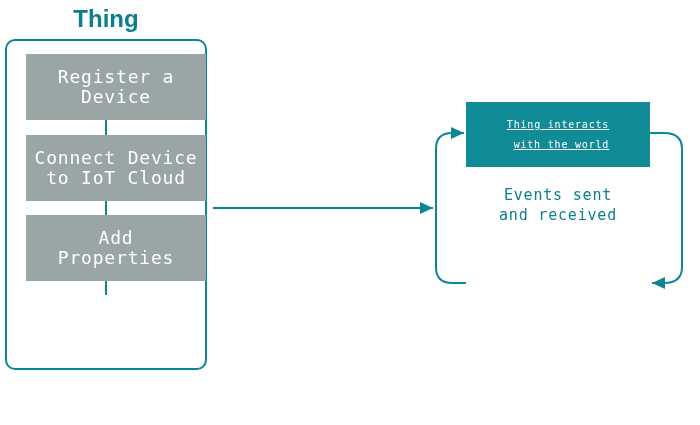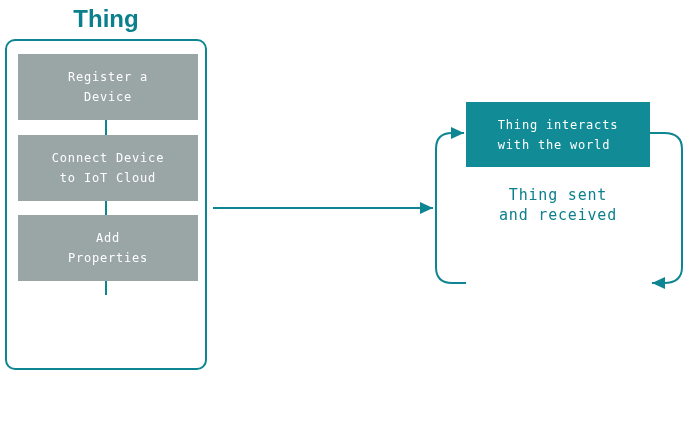--- a/index.html
+++ b/index.html
@@ -16,35 +16,35 @@
     font-family:"Liberation Sans", sans-serif;
     font-weight:bold; font-size:24px; line-height:30px;
     color:var(--teal_text,#0B7F8D);
   }
   .thing-container {
     position:absolute; left:5px; top:39px; width:202px; height:331px;
     border:2px solid var(--teal_line,#0E8593);
     border-radius:10px; box-sizing:border-box; background:transparent;
   }
   .step {
-    position:absolute; left:18px; width:180px; height:66px;
+    position:absolute; left:26px; width:180px; height:66px;
     background:var(--gray_box,#9AA5A5);
     color:var(--box_text,#ffffff);
     display:flex; align-items:center; justify-content:center;
-    text-align:center; font-size:12px; letter-spacing:0.8px;
+    text-align:center; font-size:18px; letter-spacing:0.8px;
     line-height:20px; white-space:pre-line;
   }
   .s1{top:54px}.s2{top:135px}.s3{top:215px}.s4{top:295px}
   .cycle-box {
     position:absolute; left:466px; width:184px; height:65px;
     background:var(--teal_fill,#118C96);
     color:var(--box_text,#ffffff);
     display:flex; align-items:center; justify-content:center;
-    text-align:left; font-size:12px; letter-spacing:0.8px;
-    line-height:20px; white-space:pre-line;
+    text-align:right; font-size:10px; letter-spacing:0.8px;
+    line-height:20px; white-space:pre-line;text-decoration:underline;
   }
   .c-top{top:102px}.c-bottom{top:245px}
   .events {
     position:absolute; left:466px; top:185px; width:184px;
     text-align:center; color:var(--teal_text,#0B7F8D);
     font-size:15px; letter-spacing:0.8px; line-height:20px;
     white-space:pre-line;
   }
   svg.overlay { position:absolute; left:0; top:0; }
   .line { stroke:var(--teal_line,#0E8593); stroke-width:2; fill:none; }
@@ -61,21 +61,21 @@
 
   <div class="step s1">Register a
 Device</div>
   <div class="step s3">Add
 Properties</div>
   <div class="step s2">Connect Device
 to IoT Cloud</div>
 
   <div class="cycle-box c-top">Thing interacts
 with the world</div>
-  <div class="events">Thing sent
+  <div class="events">Events sent
 and received</div>
 
   <svg class="overlay" width="700" height="425" viewBox="0 0 700 425">
     <defs>
       <marker id="ah" markerUnits="userSpaceOnUse" markerWidth="14" markerHeight="12" refX="13" refY="6" orient="auto">
         <path d="M0,0 L13,6 L0,12 Z" class="ah"></path>
       </marker>
     </defs>
     <path class="line" d="M106,120 V135"></path>
     <path class="line" d="M106,201 V215"></path>

